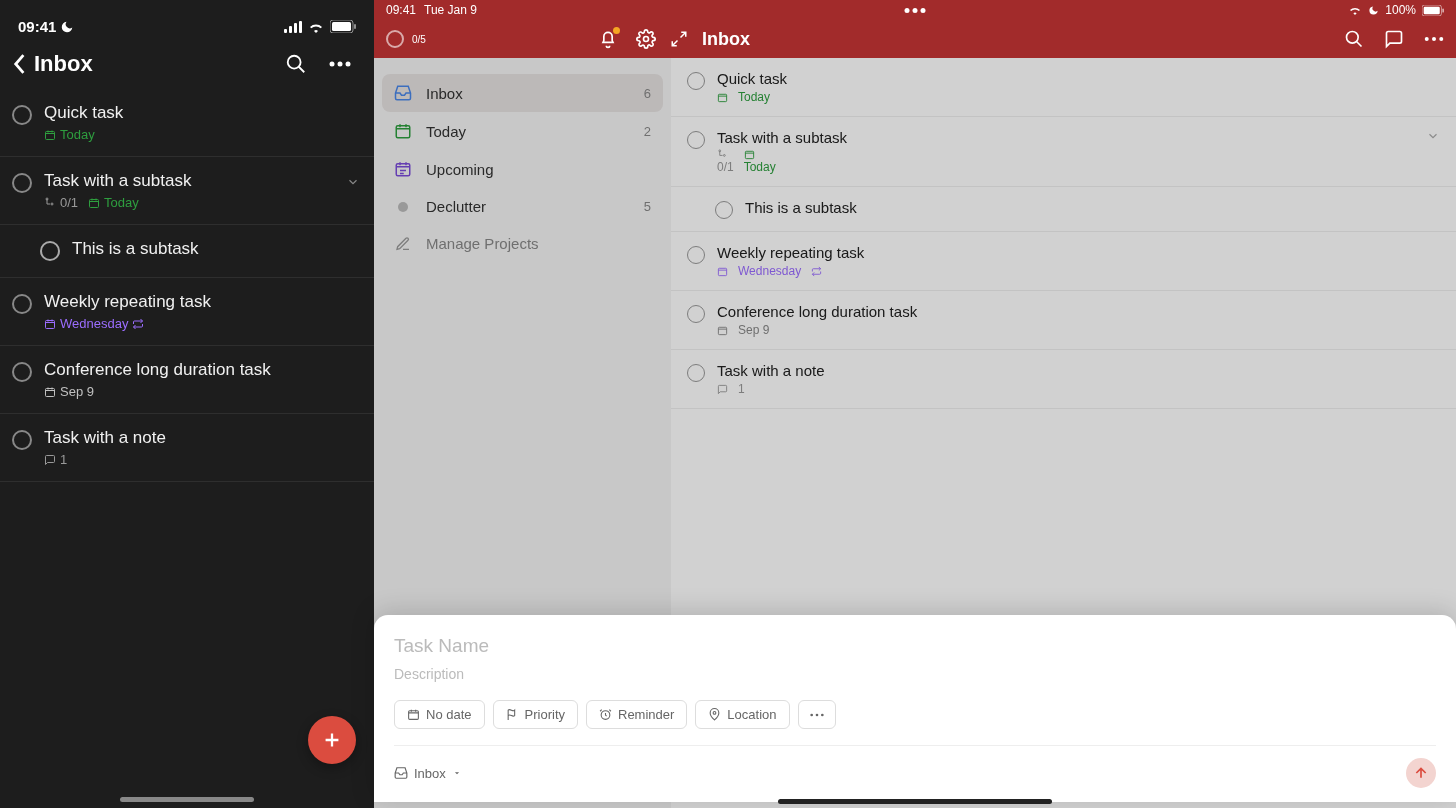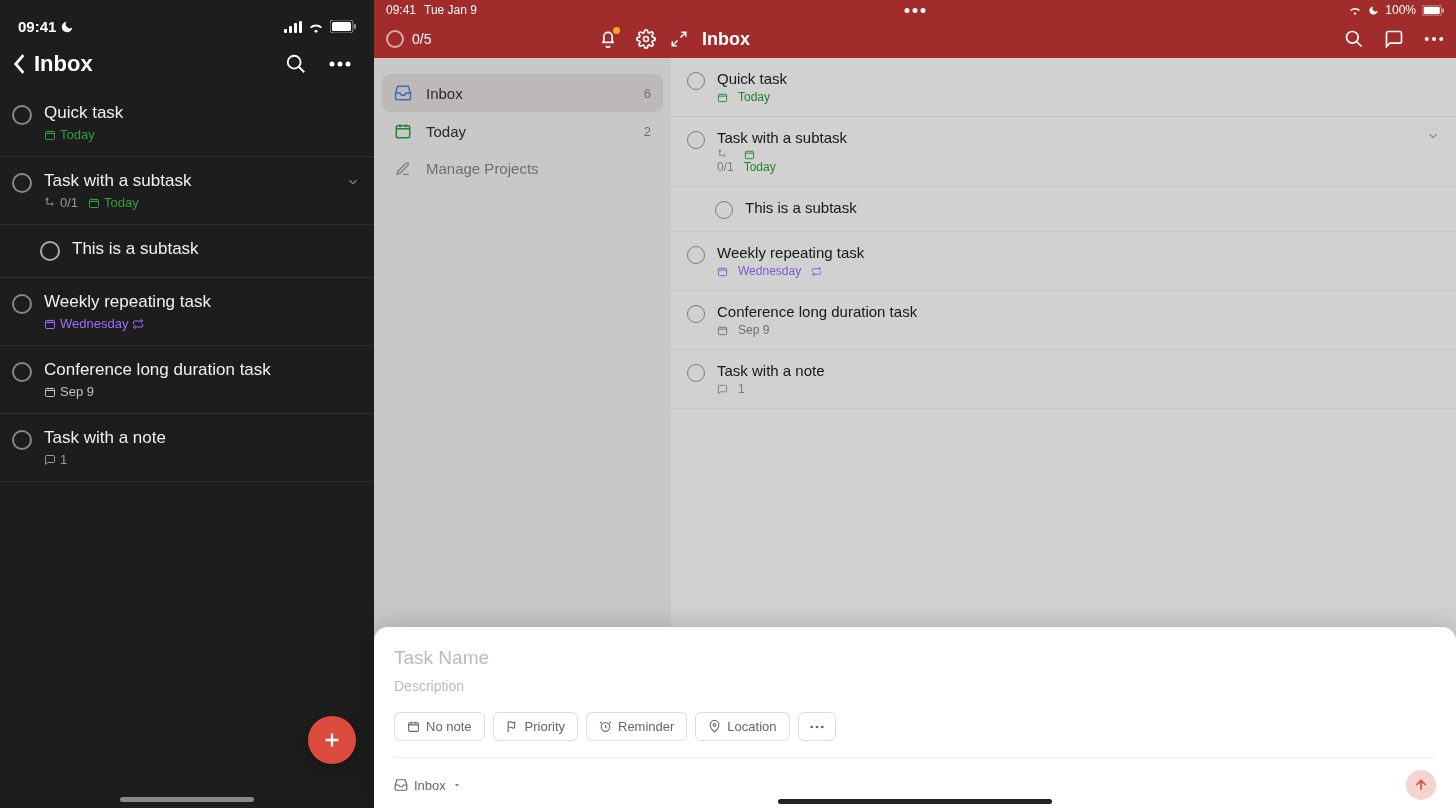--- a/index.html
+++ b/index.html
@@ -33,21 +33,21 @@
 .home-ind { position: absolute; bottom: 6px; left: 50%; transform: translateX(-50%); width: 134px; height: 5px; background: #888; border-radius: 3px; }
 
 
 .tablet { flex: 1; height: 808px; position: relative; display: flex; flex-direction: column; }
 .tab-status { height: 20px; display: flex; justify-content: space-between; align-items: center; padding: 0 12px; font-size: 12px; color: #fff; background: #a22b2b; }
 .tab-status .center { position: absolute; left: 50%; transform: translateX(-50%); display: flex; gap: 3px; }
 .tab-status .dot { width: 5px; height: 5px; border-radius: 50%; background: #fff; }
 .tab-status .right { display: flex; align-items: center; gap: 6px; }
 .tab-topbar { height: 38px; background: #a22b2b; display: flex; align-items: center; color: #fff; padding: 0 12px; }
 .tab-topbar .left { width: 284px; display: flex; align-items: center; gap: 12px; }
-.tab-topbar .progress { display: flex; align-items: center; gap: 8px; font-size: 14px; }
+.tab-topbar .progress { display: flex; align-items: center; gap: 8px; font-size: 10px; }
 .tab-topbar .prog-circle { width: 18px; height: 18px; border: 2px solid rgba(255,255,255,0.6); border-radius: 50%; }
 .tab-topbar .left-icons { margin-left: auto; display: flex; gap: 18px; margin-right: 14px; }
 .tab-topbar .expand { margin-right: 14px; }
 .tab-topbar h1 { font-size: 18px; font-weight: 700; flex: 1; }
 .tab-topbar .right-icons { display: flex; gap: 20px; align-items: center; }
 
 .tab-body { flex: 1; display: flex; position: relative; }
 .dimmer { position: absolute; inset: 0; display: flex; }
 .sidebar { width: 297px; background: #f5f5f5; padding: 16px 8px; }
 .side-item { display: flex; align-items: center; padding: 10px 12px; border-radius: 8px; font-size: 15px; color: #333; gap: 14px; }
@@ -69,21 +69,21 @@
 .mtask .meta { display: flex; align-items: center; gap: 10px; font-size: 12px; }
 .mtask .chev { color: #aaa; }
 .mtoday { color: #2e9e3f; }
 .mwed { color: #9b6dff; }
 .msep { color: #888; }
 .mgray { color: #999; }
 
 .overlay-dim { position: absolute; inset: 0; background: rgba(0,0,0,0.18); }
 
 
-.sheet { position: absolute; bottom: 0; left: 0; right: 0; background: #fff; border-radius: 14px 14px 0 0; padding: 20px 20px 8px; box-shadow: 0 -4px 24px rgba(0,0,0,0.15); }
+.sheet { position: absolute; bottom: 6px; left: 0; right: 0; background: #fff; border-radius: 14px 14px 0 0; padding: 20px 20px 14px; box-shadow: 0 -4px 24px rgba(0,0,0,0.15); }
 .sheet input.taskname { width: 100%; border: none; font-size: 19px; color: #333; outline: none; margin-bottom: 8px; }
 .sheet input.taskname::placeholder { color: #bbb; }
 .sheet input.desc { width: 100%; border: none; font-size: 14px; color: #666; outline: none; margin-bottom: 18px; }
 .sheet input.desc::placeholder { color: #bbb; }
 .sheet .chips { display: flex; gap: 8px; margin-bottom: 16px; }
 .chip { display: flex; align-items: center; gap: 6px; padding: 6px 12px; border: 1px solid #ddd; border-radius: 6px; font-size: 13px; color: #666; }
 .chip.icon-only { padding: 6px 10px; }
 .sheet-footer { display: flex; align-items: center; justify-content: space-between; border-top: 1px solid #eee; padding-top: 12px; }
 .proj-select { display: flex; align-items: center; gap: 6px; font-size: 13px; color: #666; }
 .send-btn { width: 30px; height: 30px; border-radius: 50%; background: #f3d4d0; display: flex; align-items: center; justify-content: center; }
@@ -365,20 +365,36 @@
         </div>
         <div class="side-item">
           <span class="sicon">
               <svg width="18" height="18" viewBox="0 0 24 24" fill="none" stroke="#2e9e3f" stroke-width="2">
                 <rect x="3" y="5" width="18" height="16" rx="2"></rect>
                 <path d="M3 9h18M8 3v4M16 3v4"></path>
               </svg>
             </span>
           <span class="label">Today</span>
           <span class="count">2</span>
+        </div>
+        <div class="side-item">
+          <span class="sicon">
+              <svg width="18" height="18" viewBox="0 0 24 24" fill="none" stroke="#7c4dd9" stroke-width="2">
+                <rect x="3" y="5" width="18" height="16" rx="2"></rect>
+                <path d="M3 9h18M8 3v4M16 3v4M8 14h8M8 18h5"></path>
+              </svg>
+            </span>
+          <span class="label">Upcoming</span>
+        </div>
+        <div class="side-item">
+          <span class="sicon">
+              <span class="proj-dot"></span>
+            </span>
+          <span class="label">Declutter</span>
+          <span class="count">5</span>
         </div>
         <div class="side-item">
           <span class="sicon">
               <svg width="16" height="16" viewBox="0 0 24 24" fill="none" stroke="#999" stroke-width="2">
                 <path d="M12 20h9M16.5 3.5a2.1 2.1 0 013 3L7 19l-4 1 1-4 12.5-12.5z"></path>
               </svg>
             </span>
           <span class="label" style="color:#888">Manage Projects</span>
         </div>
       </div>
@@ -490,21 +506,21 @@
       <input class="taskname" placeholder="Task Name" style="">
       <input class="desc" placeholder="Description" style="">
       <div class="chips">
         <div class="chip">
           <span>
               <svg width="13" height="13" viewBox="0 0 24 24" fill="none" stroke="currentColor" stroke-width="2">
                 <rect x="3" y="5" width="18" height="16" rx="2"></rect>
                 <path d="M3 9h18M8 3v4M16 3v4"></path>
               </svg>
             </span>
-          <span>No note</span>
+          <span>No date</span>
         </div>
         <div class="chip">
           <span>
               <svg width="13" height="13" viewBox="0 0 24 24" fill="none" stroke="currentColor" stroke-width="2">
                 <path d="M4 22V4s2-2 6 0 6 0 6 0v10s-2 2-6 0-6 0-6 0"></path>
               </svg>
             </span>
           <span>Priority</span>
         </div>
         <div class="chip">

